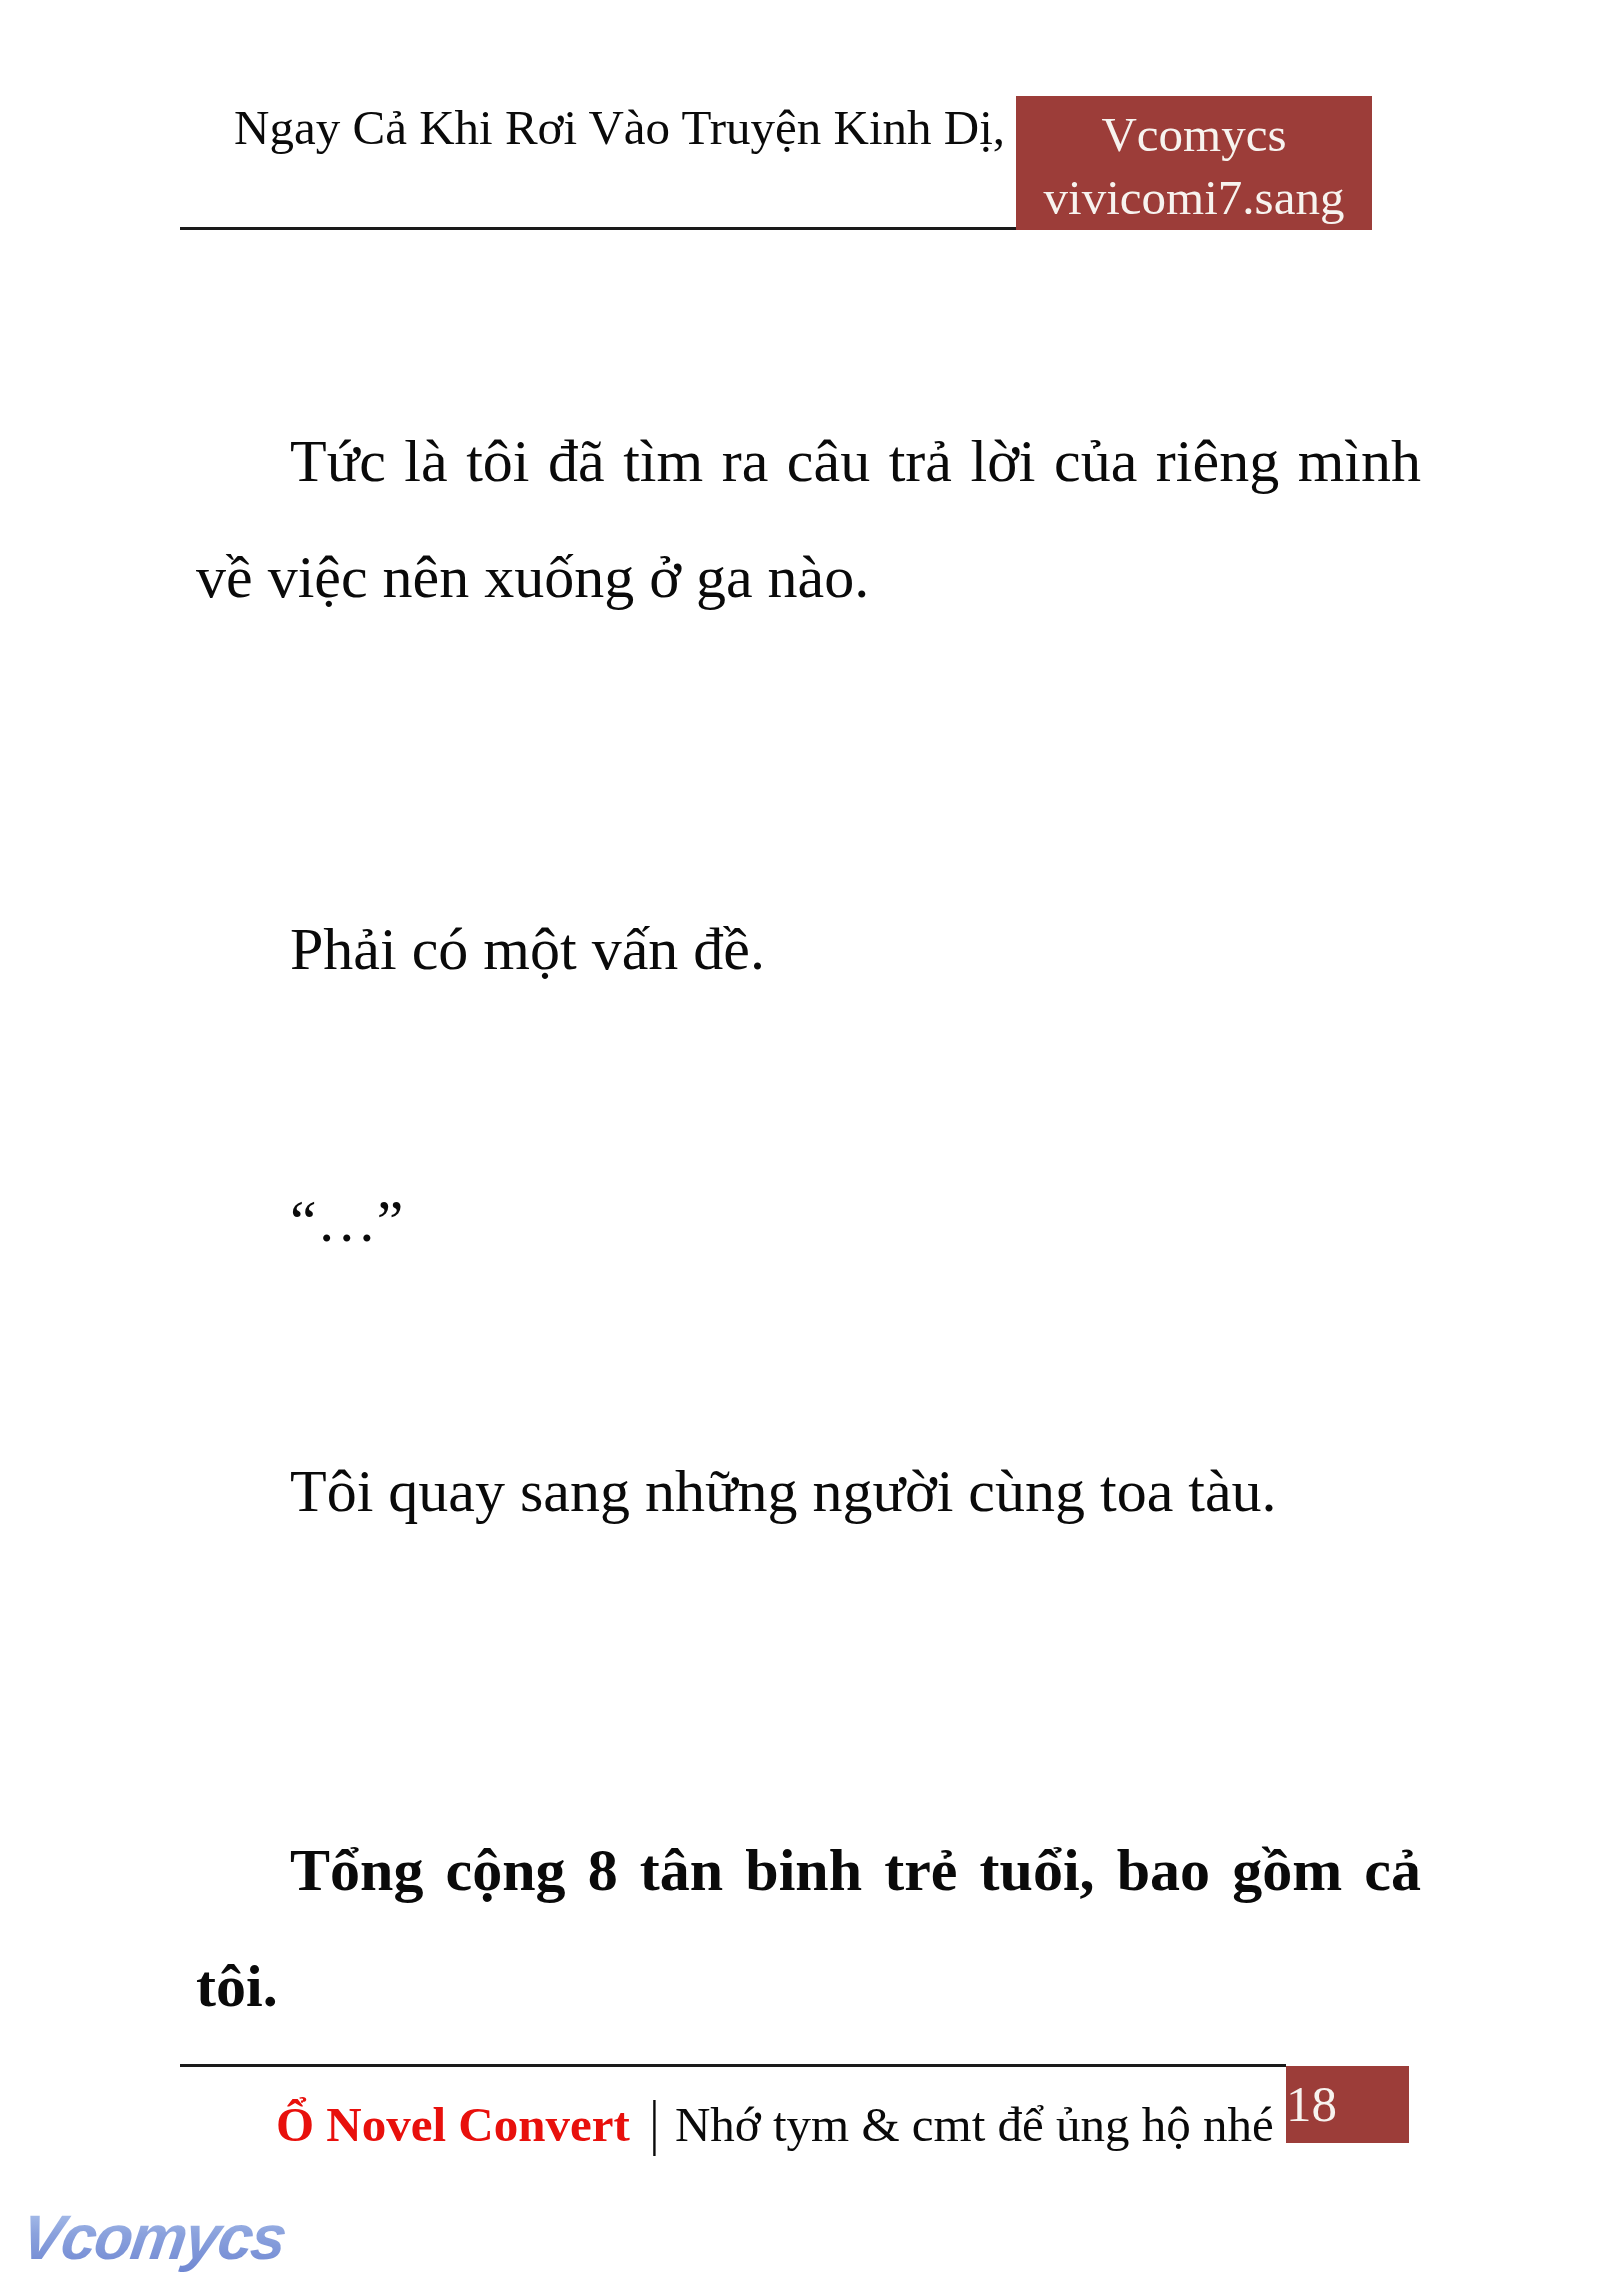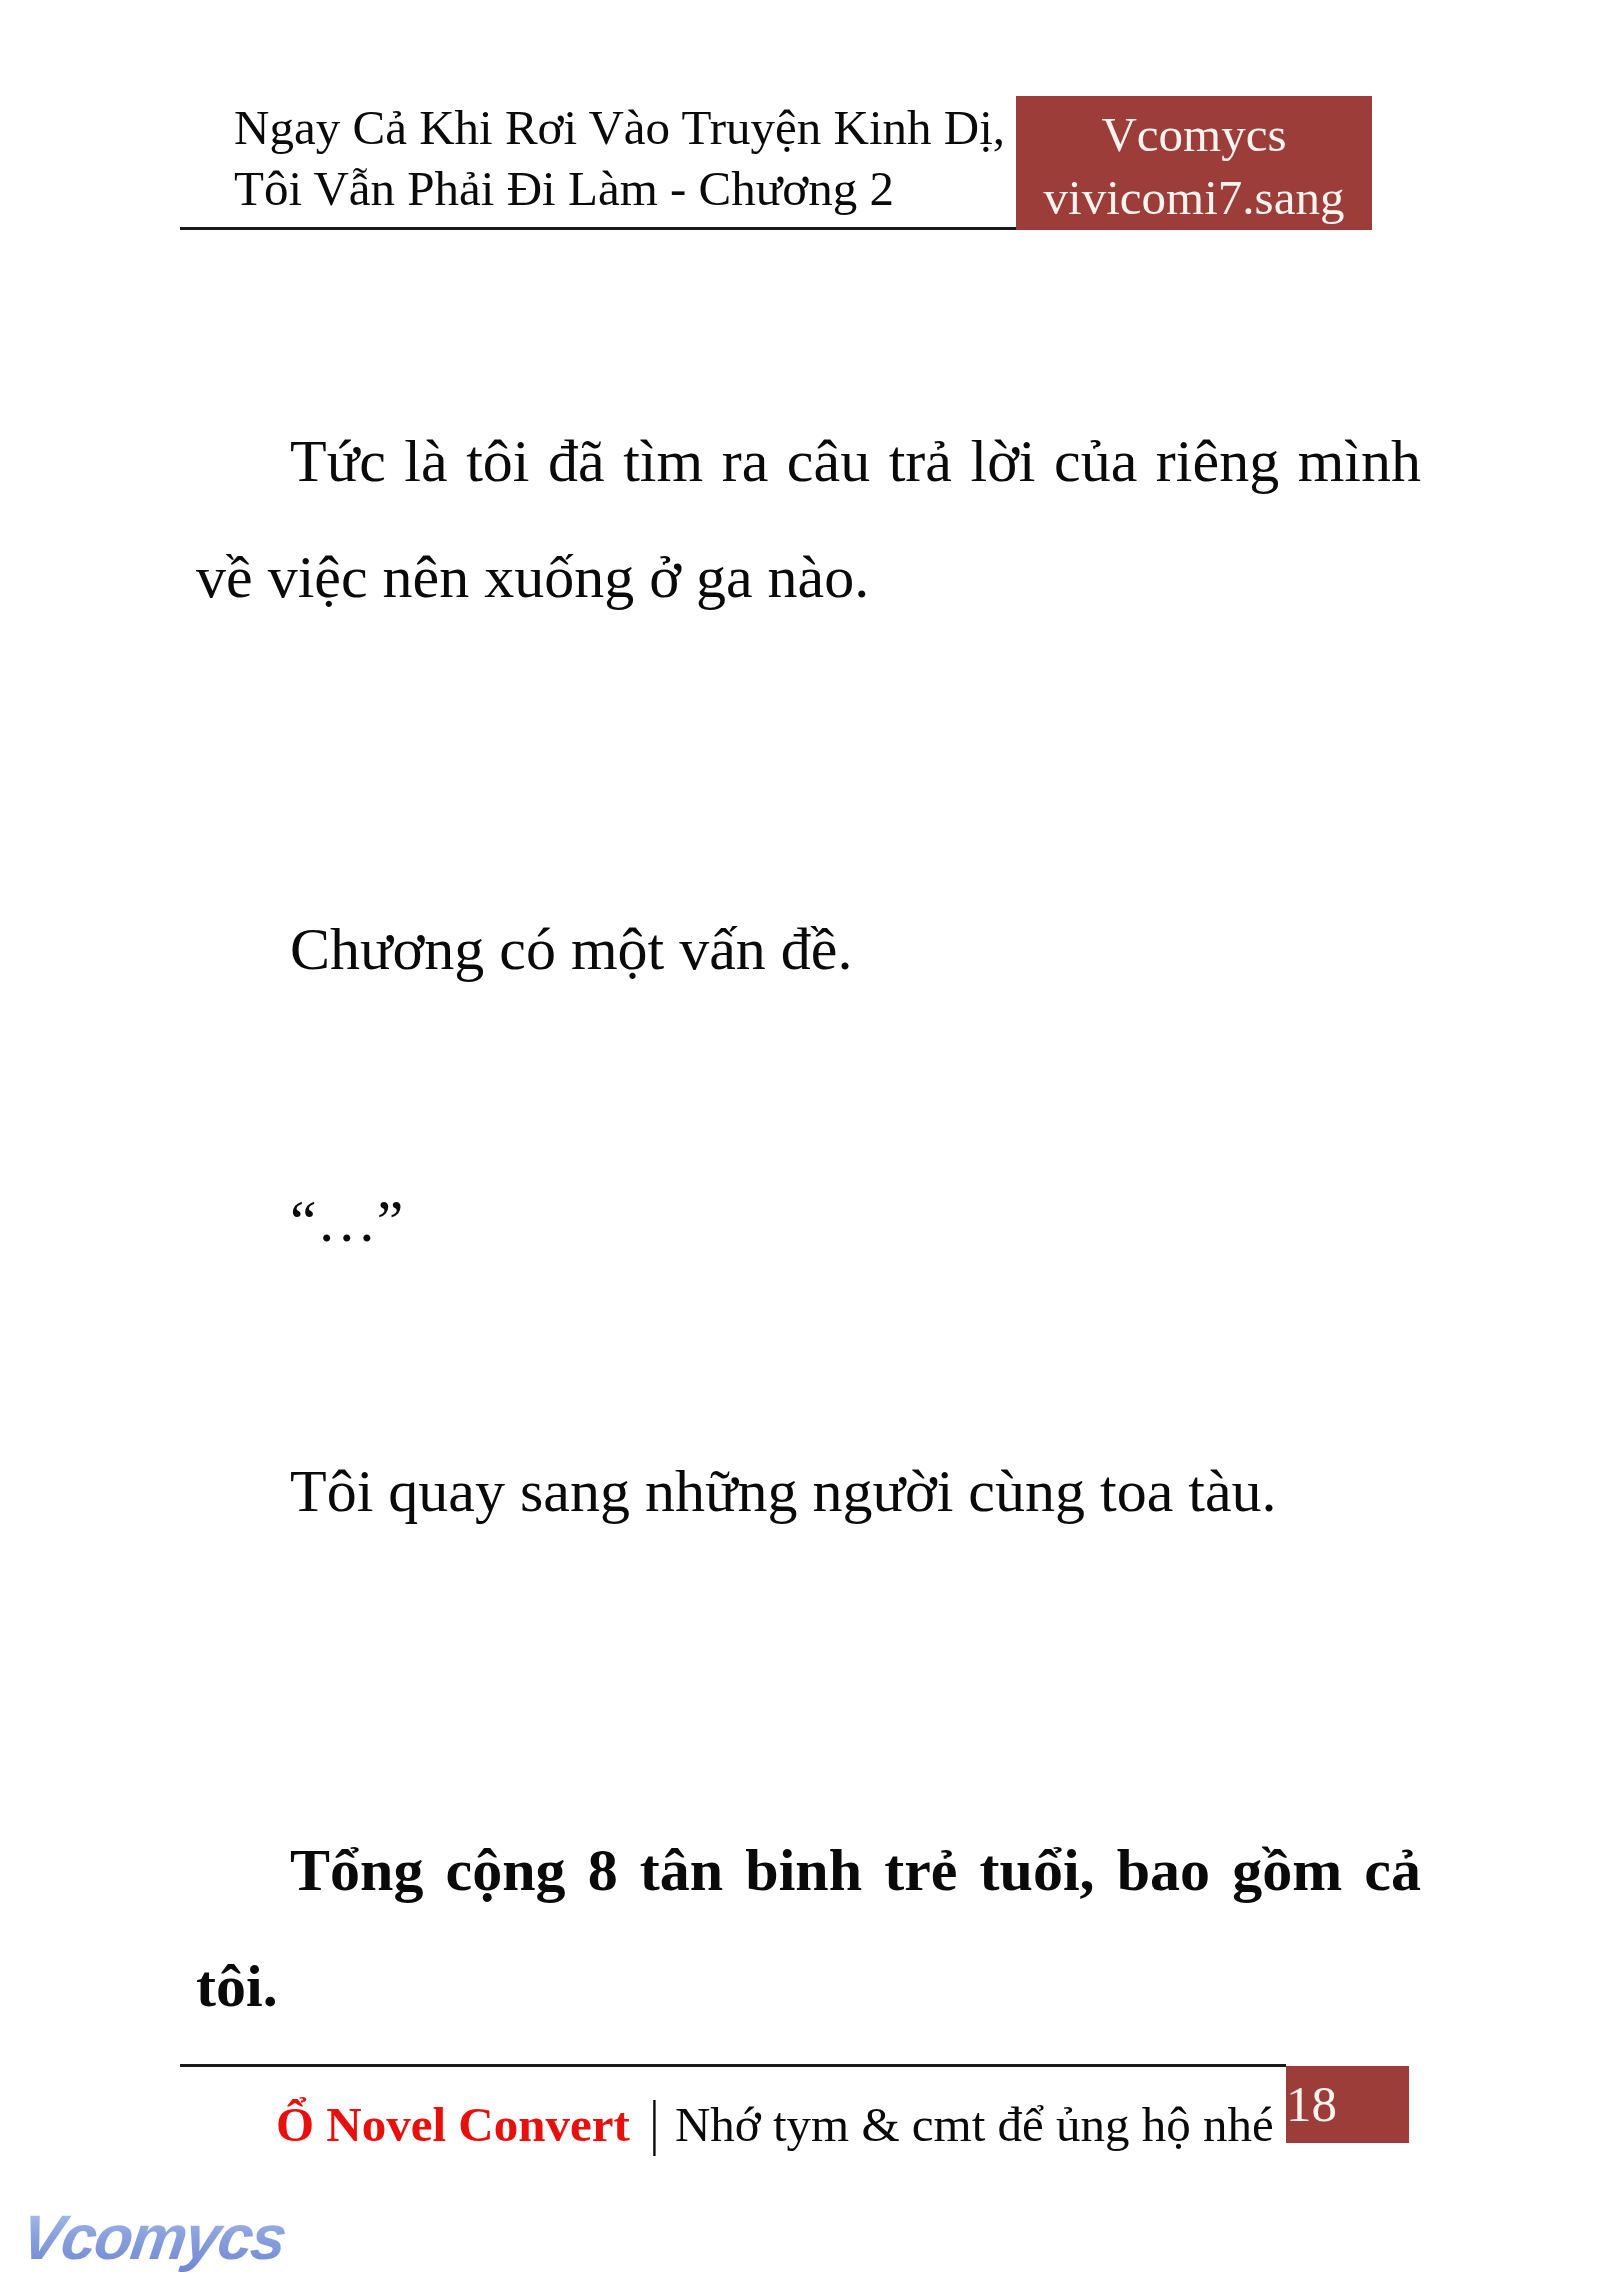--- a/index.html
+++ b/index.html
@@ -129,31 +129,30 @@
     color: #7f97d8;
   }
 </style>
 </head>
 <body>
 
 <div class="page">
 
   <div class="header-title">
     <div>Ngay Cả Khi Rơi Vào Truyện Kinh Dị,</div>
-    <div>Tôi Vẫn Phải Đi Làm - Chương 2</div>
   </div>
   <div class="header-rule"></div>
   <div class="header-badge">
     <div>Vcomycs</div>
     <div>vivicomi7.sang</div>
   </div>
 
   <div class="body-text">
     <p class="para-1">Tức là tôi đã tìm ra câu trả lời của riêng mình về việc nên xuống ở ga nào.</p>
-    <p class="para-2">Chương có một vấn đề.</p>
+    <p class="para-2">Phải có một vấn đề.</p>
     <p class="para-3">“…”</p>
     <p class="para-4">Tôi quay sang những người cùng toa tàu.</p>
     <p class="para-5">Tổng cộng 8 tân binh trẻ tuổi, bao gồm cả tôi.</p>
   </div>
 
   <div class="footer-rule"></div>
   <div class="footer-text">
     <span class="footer-brand">Ổ Novel Convert</span><span class="footer-separator">|</span><span class="footer-note">Nhớ tym &amp; cmt để ủng hộ nhé</span>
   </div>
   <div class="footer-page-badge">

